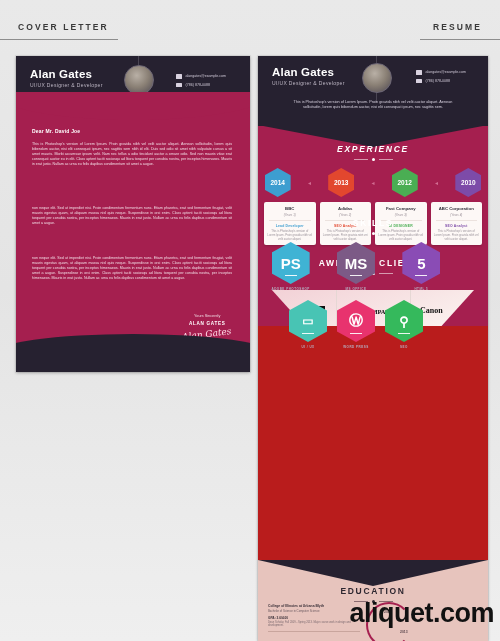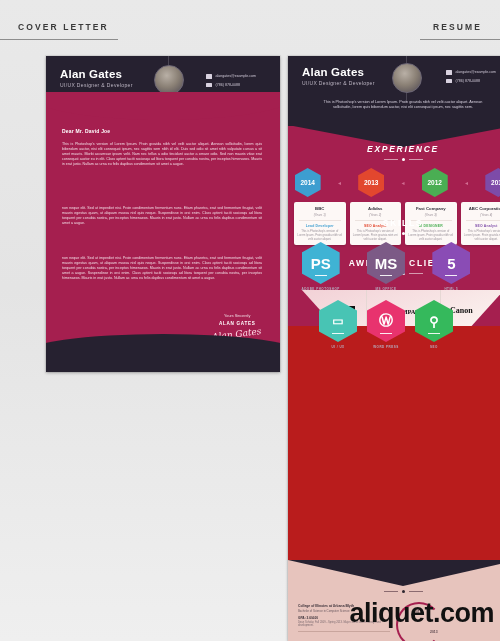--- a/index.html
+++ b/index.html
@@ -16,21 +16,21 @@
     position:absolute; top:22px;
     font-size:8.5px; font-weight:bold; letter-spacing:2.1px; color:#3a3a3a;
   }
   .topbar .lbl.left { left:18px; }
   .topbar .lbl.right { right:18px; }
   .topbar .rule { position:absolute; top:39px; height:1px; background:#8d8d8d; }
   .topbar .rule.left { left:0px; width:118px; }
   .topbar .rule.right { right:0px; width:80px; }
 
   
-  .sheet { position:absolute; overflow:hidden;margin-left:30px; }
+  .sheet { position:absolute; overflow:hidden; }
 
   
   #cover {
     left:16px; top:56px; width:234px; height:316px;
     background:#fff;
     box-shadow:0 1px 3px rgba(0,0,0,.28), 0 0 0 1px rgba(0,0,0,.05);
   }
   #cover .hdr {
     position:absolute; left:0; top:0; width:234px; height:50px;
     background:#262130;
@@ -430,20 +430,21 @@
           <i class="und"></i>
         </div>
         <div class="cap">SEO</div>
       </div>
     </div>
   </div>
 
   <div class="edu">
     <div class="edu-peak"></div>
     <div class="sec-title" style="position:absolute;left:0;top:26px;width:230px;color:#2e2730;">
+      <div class="t" style="color:#2e2730">EDUCATION</div>
       <div class="d">
           <i style="background:#8b6b70"></i>
           <b style="background:#2e2730"></b>
           <i style="background:#8b6b70"></i>
         </div>
     </div>
     <div class="edu-entry">
       <div class="t1">College of Illinoies at Urbana Blyth</div>
       <div class="t2">Bachelor of Science in Computer Science</div>
       <div class="t3">GPA: 3.6/4.00</div>

